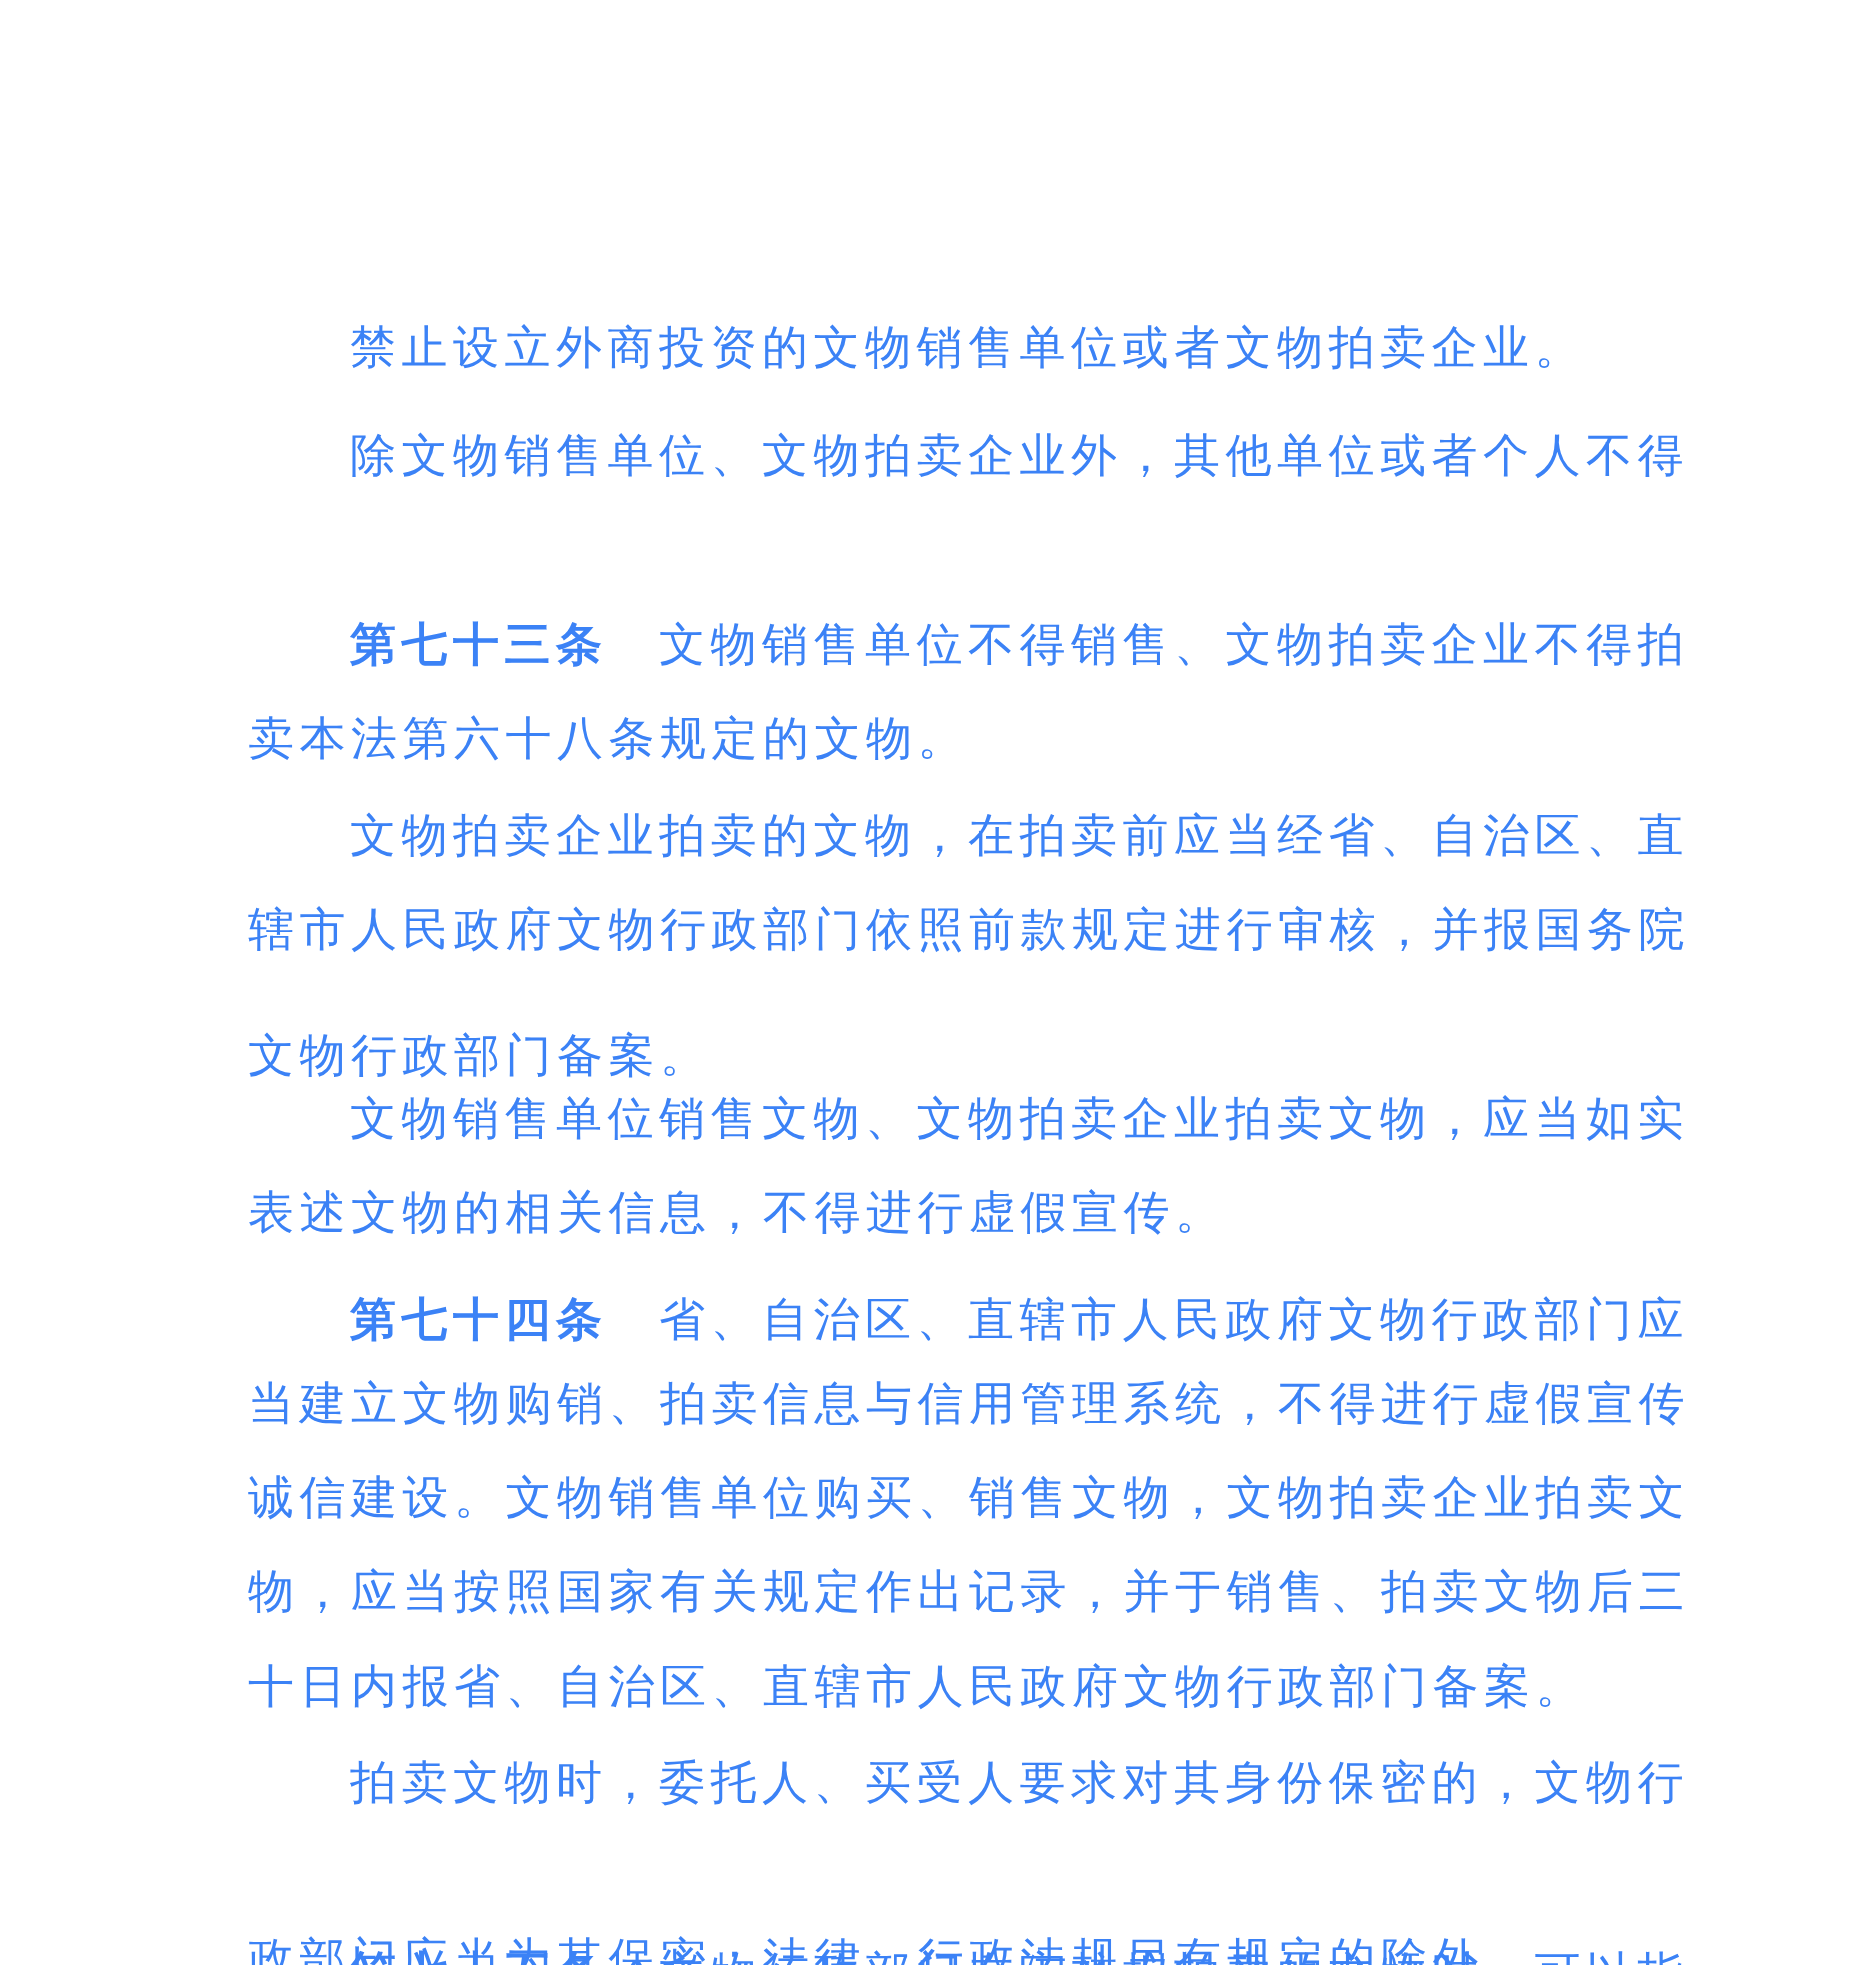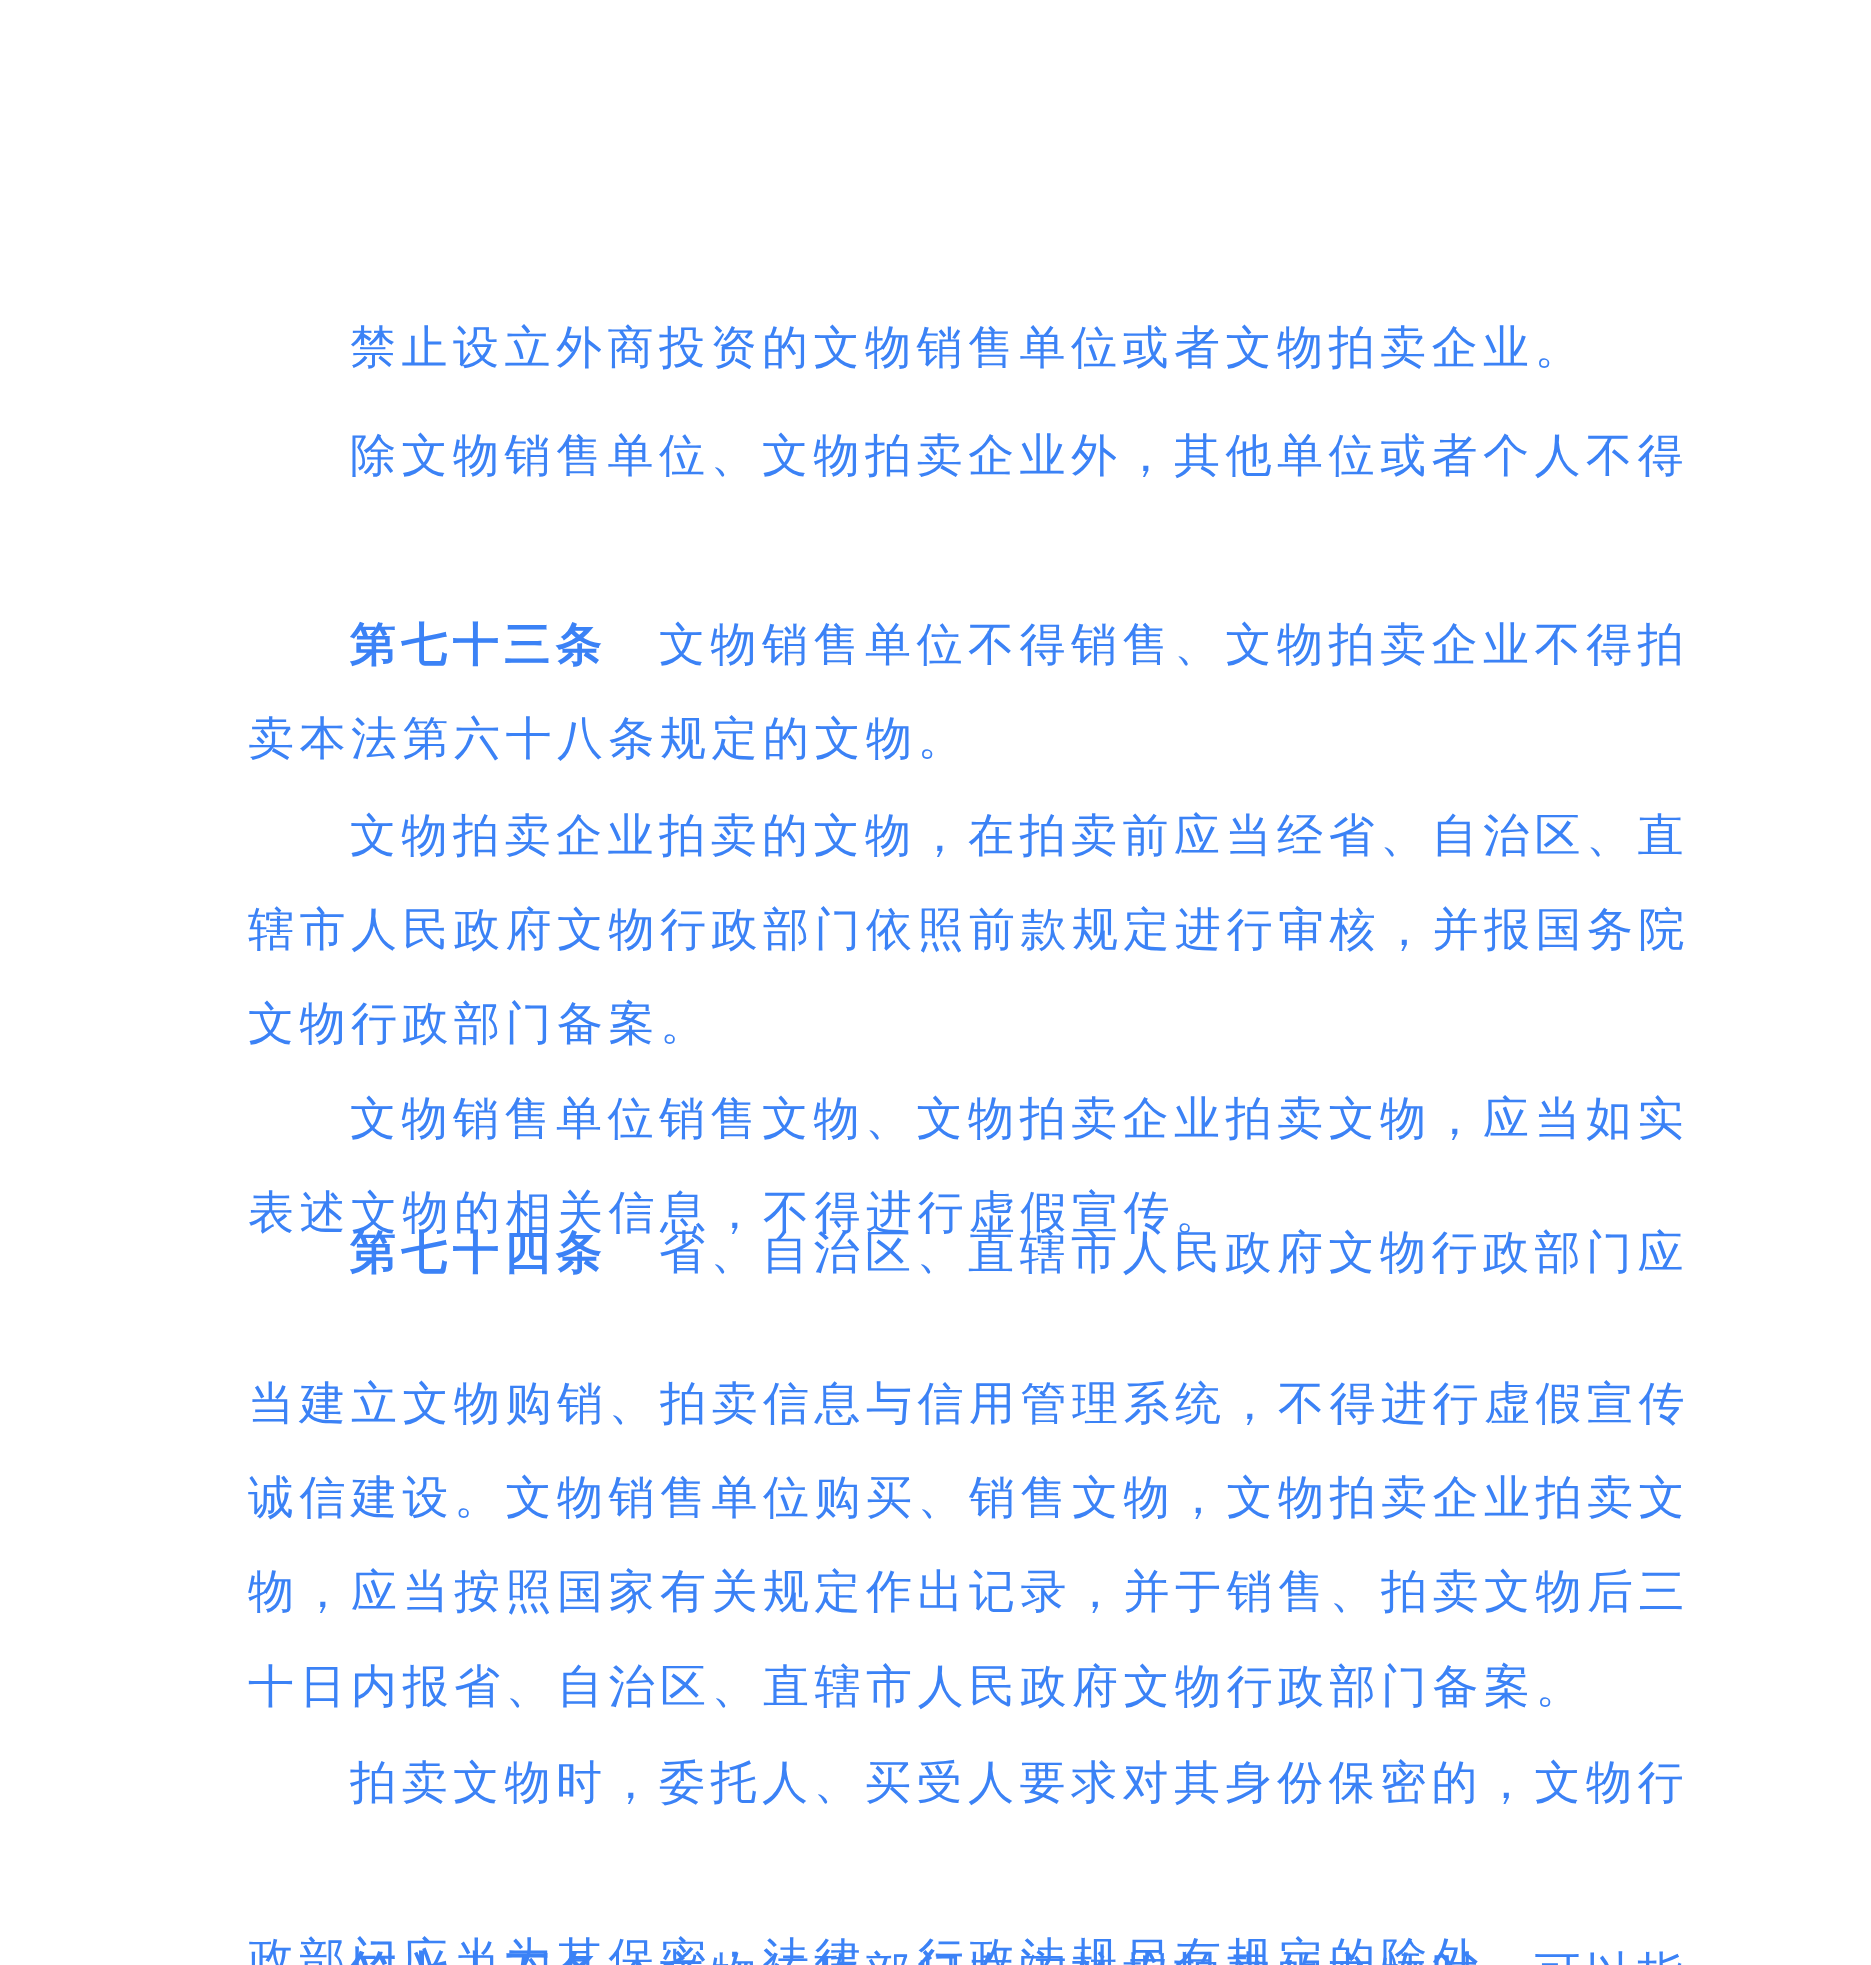--- a/index.html
+++ b/index.html
@@ -22,24 +22,24 @@
 </head>
 <body>
 
 <div class="page">
   <div class="line indent" style="top:318px"><span>禁止设立外商投资的文物销售单位或者文物拍卖企业。</span></div>
   <div class="line indent" style="top:426px"><span>除文物销售单位、文物拍卖企业外，其他单位或者个人不得</span></div>
   <div class="line indent" style="top:615px"><span class="bold">第七十三条</span><span>　文物销售单位不得销售、文物拍卖企业不得拍</span></div>
   <div class="line" style="top:709px"><span>卖本法第六十八条规定的文物。</span></div>
   <div class="line indent" style="top:806px"><span>文物拍卖企业拍卖的文物，在拍卖前应当经省、自治区、直</span></div>
   <div class="line" style="top:900px"><span>辖市人民政府文物行政部门依照前款规定进行审核，并报国务院</span></div>
-  <div class="line" style="top:994px"><span>文物行政部门备案。</span></div>
+  <div class="line" style="top:1026px"><span>文物行政部门备案。</span></div>
   <div class="line indent" style="top:1089px"><span>文物销售单位销售文物、文物拍卖企业拍卖文物，应当如实</span></div>
   <div class="line" style="top:1183px"><span>表述文物的相关信息，不得进行虚假宣传。</span></div>
-  <div class="line indent" style="top:1223px"><span class="bold">第七十四条</span><span>　省、自治区、直辖市人民政府文物行政部门应</span></div>
+  <div class="line indent" style="top:1290px"><span class="bold">第七十四条</span><span>　省、自治区、直辖市人民政府文物行政部门应</span></div>
   <div class="line" style="top:1374px"><span>当建立文物购销、拍卖信息与信用管理系统，不得进行虚假宣传</span></div>
   <div class="line" style="top:1468px"><span>诚信建设。文物销售单位购买、销售文物，文物拍卖企业拍卖文</span></div>
   <div class="line" style="top:1562px"><span>物，应当按照国家有关规定作出记录，并于销售、拍卖文物后三</span></div>
   <div class="line" style="top:1657px"><span>十日内报省、自治区、直辖市人民政府文物行政部门备案。</span></div>
   <div class="line indent" style="top:1753px"><span>拍卖文物时，委托人、买受人要求对其身份保密的，文物行</span></div>
   <div class="line" style="top:1930px"><span>政部门应当为其保密；法律、行政法规另有规定的除外。</span></div>
   <div class="line indent" style="top:1944px"><span class="bold">第七十五条</span><span>　文物行政部门在审核拟拍卖的文物时，可以指</span></div>
 
 </div>
 

